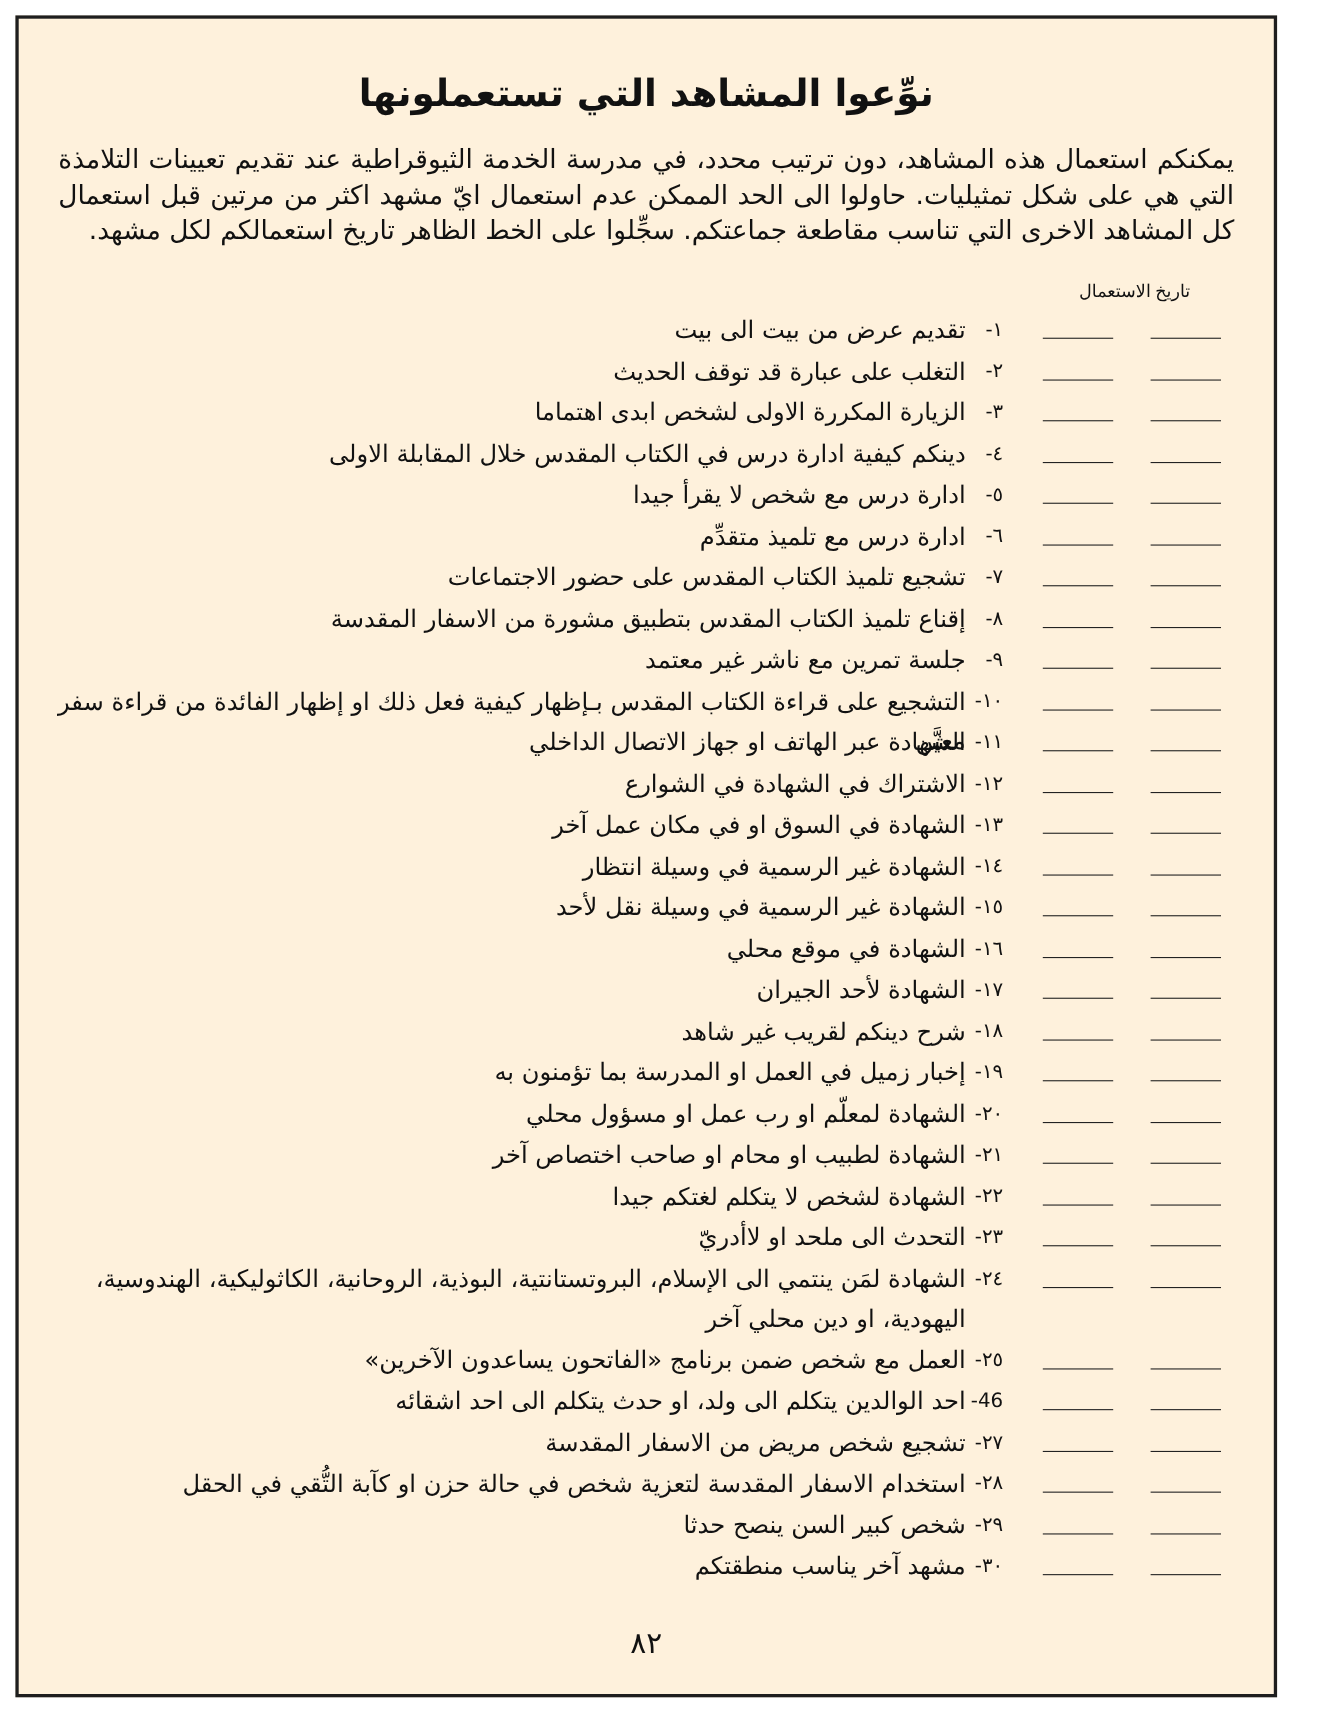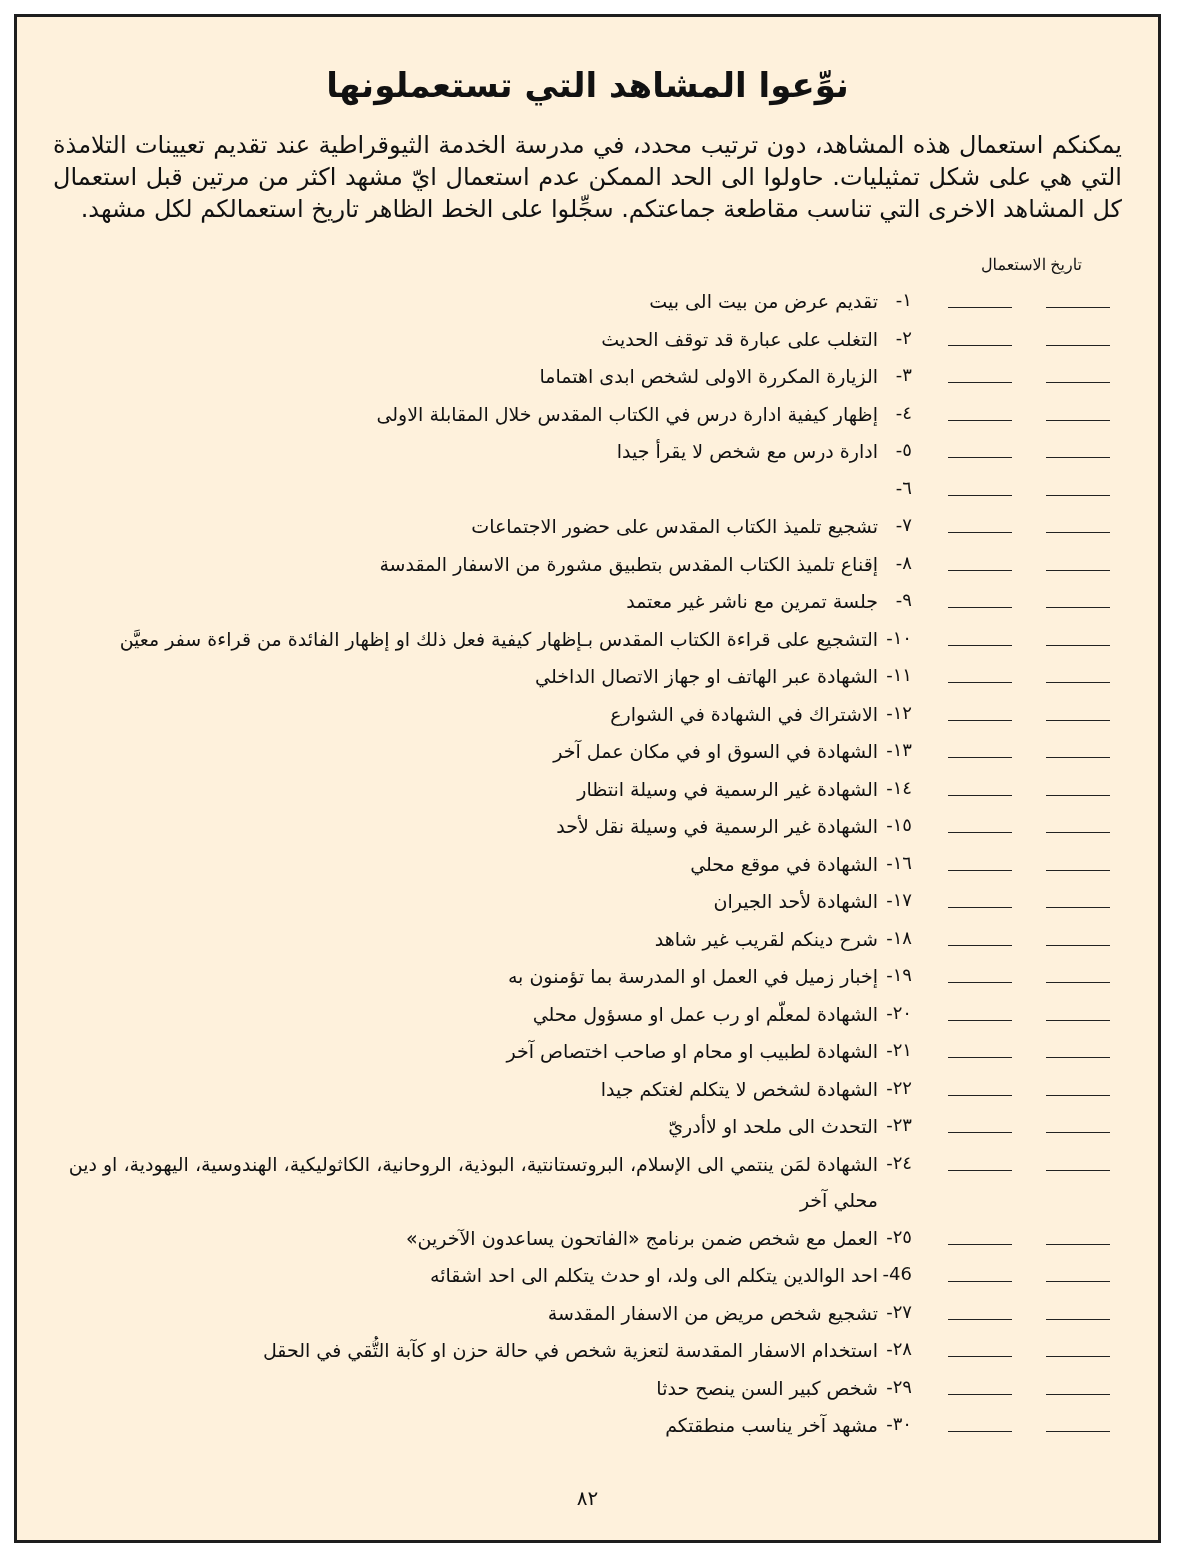--- a/index.html
+++ b/index.html
@@ -75,31 +75,31 @@
     }
     .blank.first { margin-left: 34px; }
     .num {
       font-size: 18px;
       flex: 0 0 auto;
       width: 34px;
       padding-top: 2px;
       white-space: nowrap;
     }
     .text {
-      font-size: 19px;
+      font-size: 22px;
       padding-top: 2px;
       line-height: 36px;
       margin-top: -6px;
     }
     .page-number {
       position: absolute;
       bottom: 30px;
       left: 0; right: 0;
       text-align: center;
-      font-size: 20px;
+      font-size: 27px;
     }
   </style>
 </head>
 <body>
 
 <div class="page">
   <div class="title">نوِّعوا المشاهد التي تستعملونها</div>
   <div class="intro">يمكنكم استعمال هذه المشاهد، دون ترتيب محدد، في مدرسة الخدمة الثيوقراطية عند تقديم تعيينات التلامذة التي هي على شكل تمثيليات. حاولوا الى الحد الممكن عدم استعمال ايّ مشهد اكثر من مرتين قبل استعمال كل المشاهد الاخرى التي تناسب مقاطعة جماعتكم. سجِّلوا على الخط الظاهر تاريخ استعمالكم لكل مشهد.</div>
   <div class="col-header">تاريخ الاستعمال</div>
 
@@ -119,32 +119,33 @@
     <div class="row">
       <span class="blank first"></span>
       <span class="blank"></span>
       <span class="num">٣-</span>
       <span class="text">الزيارة المكررة الاولى لشخص ابدى اهتماما</span>
     </div>
     <div class="row">
       <span class="blank first"></span>
       <span class="blank"></span>
       <span class="num">٤-</span>
-      <span class="text">إظهار كيفية ادارة درس في الكتاب المقدس خلال المقابلة الاولى</span>
+      <span class="text">دينكم كيفية ادارة درس في الكتاب المقدس خلال المقابلة الاولى</span>
     </div>
     <div class="row">
       <span class="blank first"></span>
       <span class="blank"></span>
       <span class="num">٥-</span>
       <span class="text">ادارة درس مع شخص لا يقرأ جيدا</span>
     </div>
     <div class="row">
       <span class="blank first"></span>
       <span class="blank"></span>
       <span class="num">٦-</span>
+      <span class="text">ادارة درس مع تلميذ متقدِّم</span>
     </div>
     <div class="row">
       <span class="blank first"></span>
       <span class="blank"></span>
       <span class="num">٧-</span>
       <span class="text">تشجيع تلميذ الكتاب المقدس على حضور الاجتماعات</span>
     </div>
     <div class="row">
       <span class="blank first"></span>
       <span class="blank"></span>

